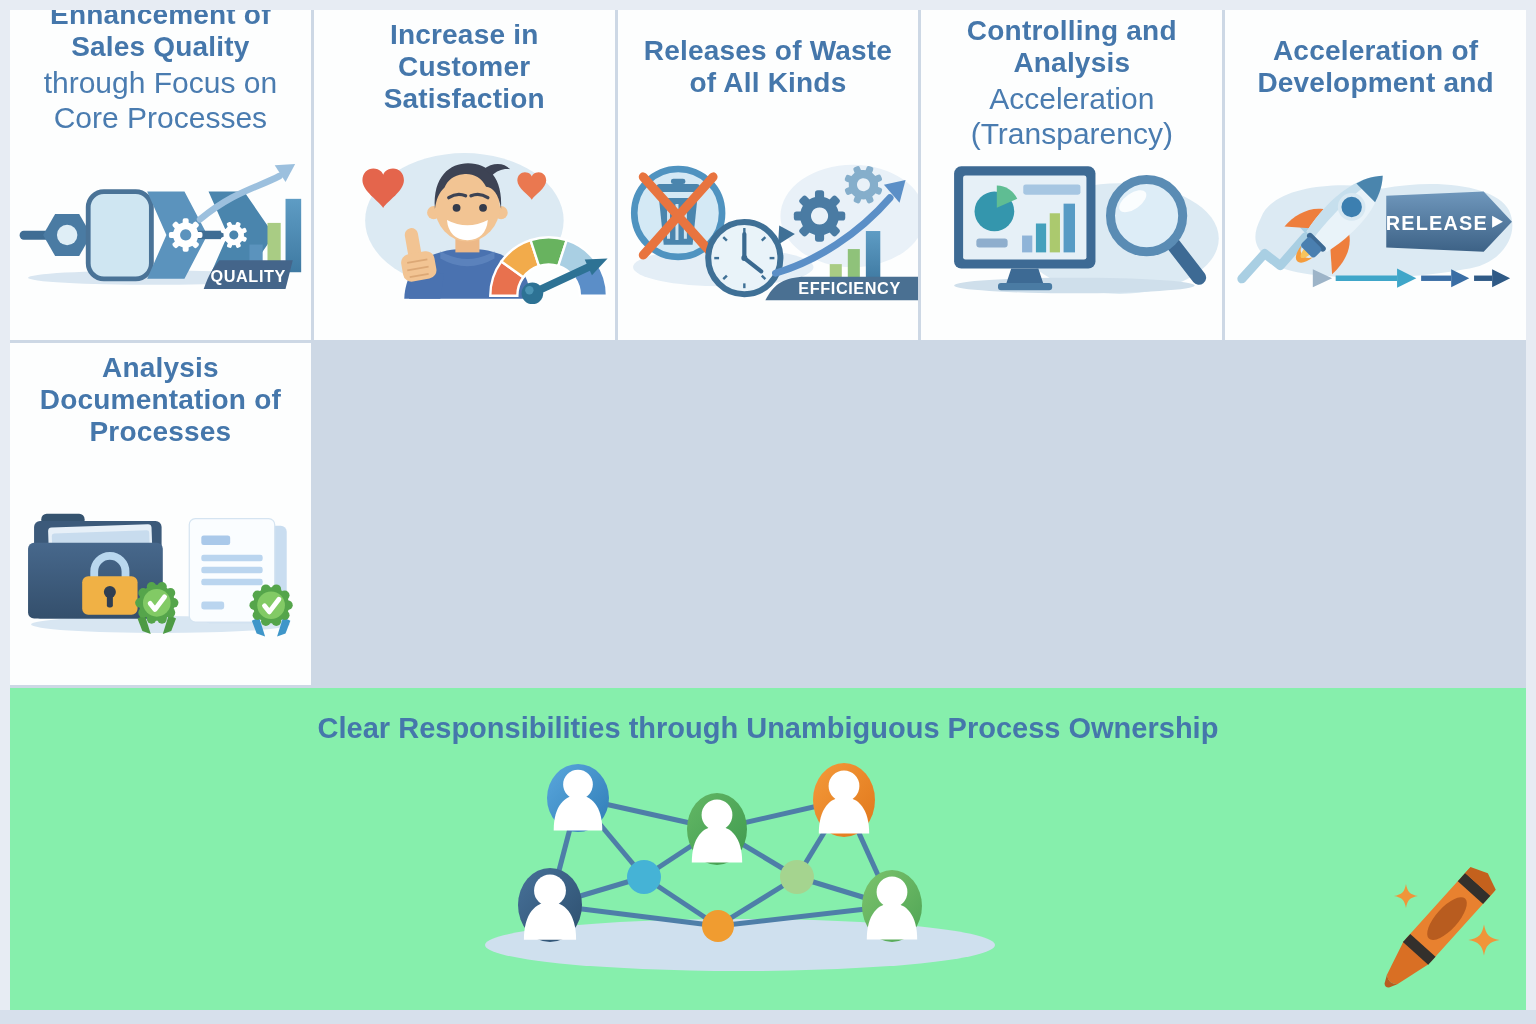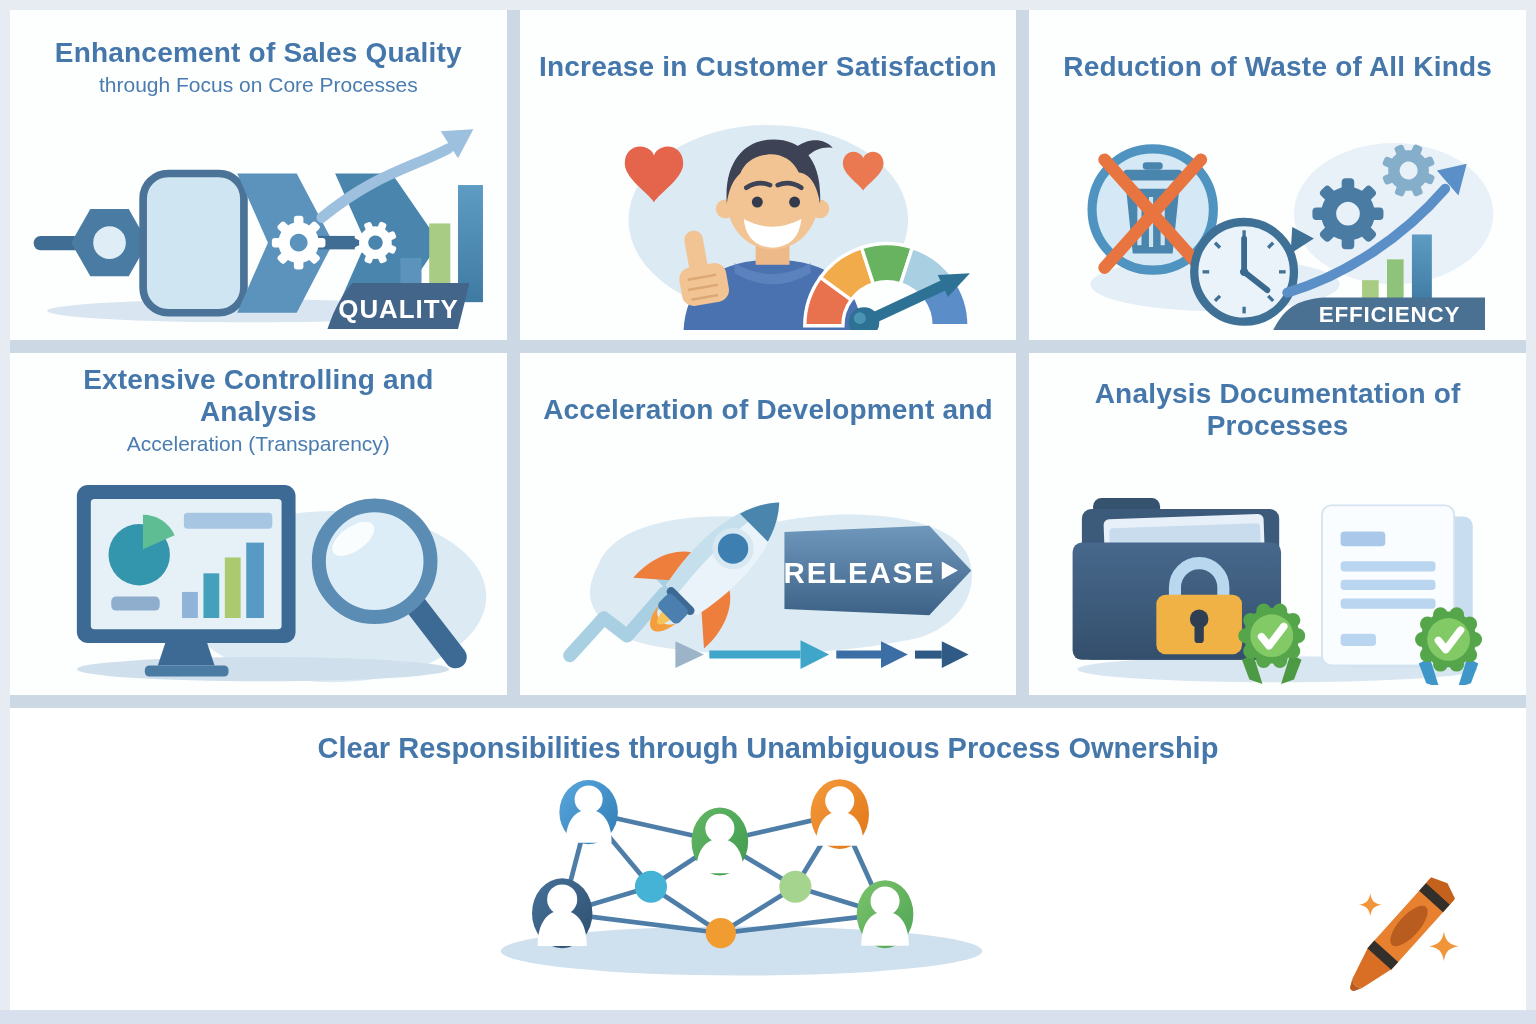--- a/index.html
+++ b/index.html
@@ -2,31 +2,31 @@
 <html><head>
 <meta charset="utf-8">
 <style>
   html,body{margin:0;padding:0}
   body{
     width:1536px;height:1024px;position:relative;overflow:hidden;
     background:#e7ecf3;font-family:"Liberation Sans",sans-serif;
   }
   .frame{
     position:absolute;left:10px;top:10px;right:10px;bottom:14px;
-    display:grid;grid-template-columns:1fr 1fr 1fr;grid-template-rows:330px 342px 1fr;
-    gap:13px;background:#cdd8e5;
+    display:grid;grid-template-columns:1fr 1fr 1fr 1fr 1fr;grid-template-rows:330px 342px 1fr;
+    gap:3px;background:#cdd8e5;
   }
   .panel{background:#fdfefe;position:relative;overflow:hidden}
-  .panel.bottom{grid-column:1/-1;background:#ffffff}
+  .panel.bottom{grid-column:1/-1;background:#86efac}
   .panel-title{
     height:104px;display:flex;flex-direction:column;justify-content:center;
     align-items:center;gap:3px;padding:10px 14px 0 14px;box-sizing:border-box;text-align:center;
   }
   .t1{font-size:28px;font-weight:700;color:#4577ab;letter-spacing:.2px;line-height:1.15}
-  .t2{font-size:21px;font-weight:500;color:#4a7cb0;line-height:1.15}
+  .t2{font-size:30px;font-weight:500;color:#4a7cb0;line-height:1.15}
   .t2:empty{display:none}
   svg.illus{display:block;width:100%;height:calc(100% - 114px)}
   .bottom-title{margin-top:24px;text-align:center;font-size:29px;font-weight:700;color:#4577ab}
   .bottom svg.net{display:block;width:100%;height:calc(100% - 66px)}
   .bottom-strip{position:absolute;left:0;right:0;bottom:0;height:14px;background:#d7e0ec}
   svg text{font-family:"Liberation Sans",sans-serif;font-weight:700;fill:#ffffff}
   .defsvg{position:absolute;width:0;height:0}
 </style>
 </head>
 <body>
@@ -181,21 +181,21 @@
         <line x1="363" y1="246" x2="455" y2="203" stroke="#2d7294" stroke-width="13" stroke-linecap="round"></line>
         <polygon points="488,188 450,190 462,216" fill="#2d7294"></polygon>
         <circle cx="363" cy="246" r="18" fill="#2d7294"></circle>
         <circle cx="358" cy="241" r="7" fill="#58a3c2" opacity="0.7"></circle>
       </g>
     </svg>
   </div>
 
   <div class="panel">
     <div class="panel-title">
-      <div class="t1">Reduction of Waste of All Kinds</div>
+      <div class="t1">Releases of Waste of All Kinds</div>
 
     </div>
     <svg class="illus" viewBox="0 0 500 260" preserveAspectRatio="xMidYMid meet">
       <ellipse cx="175" cy="205" rx="150" ry="32" fill="#e4eef6"></ellipse>
       <ellipse cx="390" cy="120" rx="120" ry="85" fill="#e9f1f8"></ellipse>
       <g>
         <circle cx="100" cy="115" r="73" fill="#d4e9f5" stroke="#4f93c0" stroke-width="11"></circle>
         <rect x="88" y="58" width="24" height="9" rx="4" fill="#4a85ad"></rect>
         <rect x="64" y="67" width="72" height="13" rx="5" fill="#4a85ad"></rect>
         <path d="M68,90 L132,90 L124,168 L76,168 Z" fill="#4a85ad"></path>

